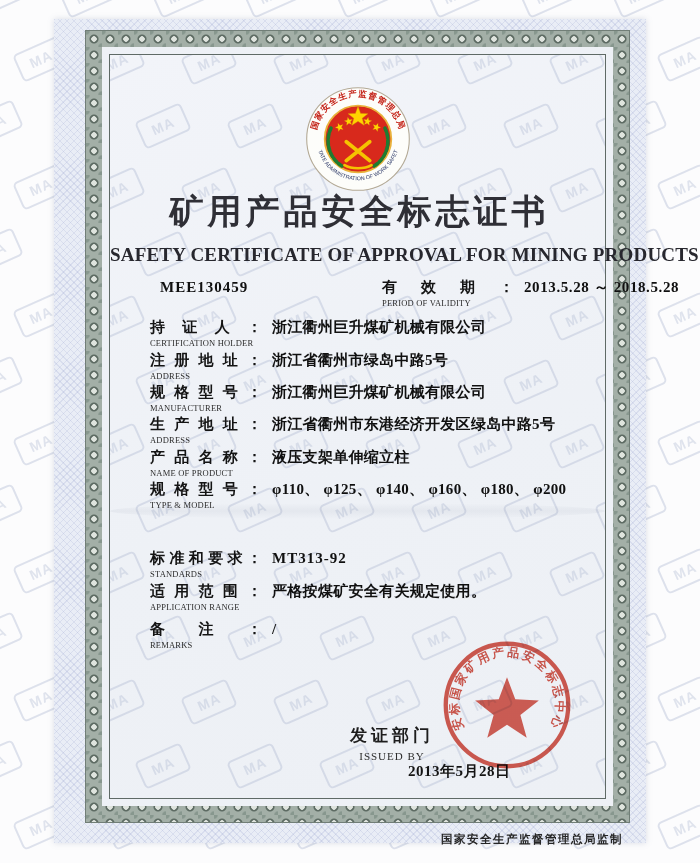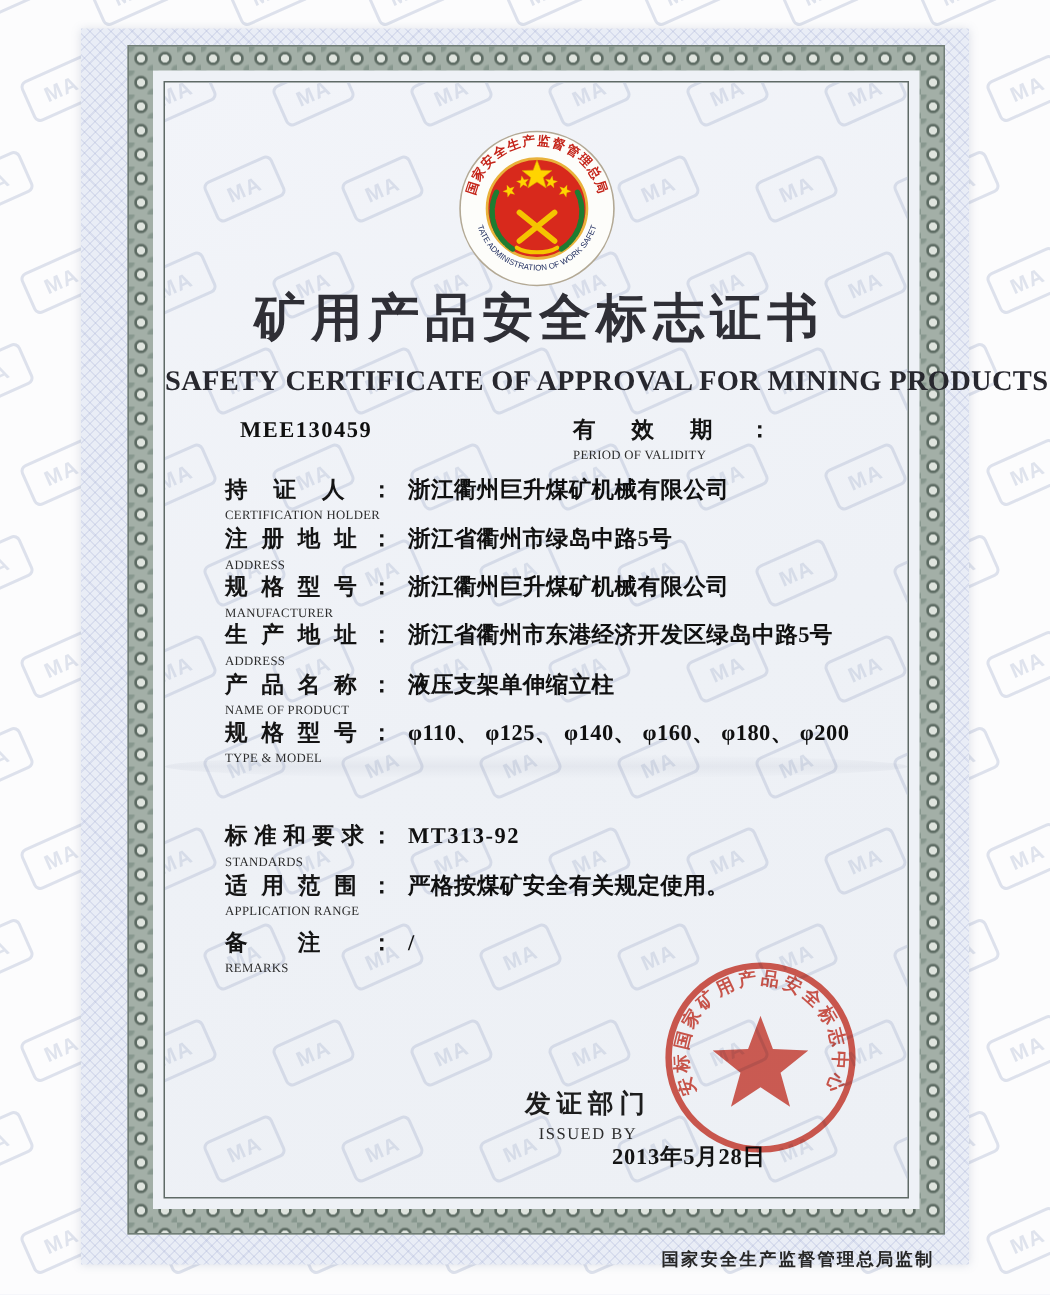--- a/index.html
+++ b/index.html
@@ -348,20 +348,21 @@
 
           <div class="row row-approval" style="top:223px">
             <div class="field f1">
               <span class="val val-code">MEE130459</span>
             </div>
             <div class="field f2">
               <div class="lab">
                 <span class="zh">有效期：</span>
                 <span class="en">PERIOD OF VALIDITY</span>
               </div>
+              <span class="val val-dates">2013.5.28 ～ 2018.5.28</span>
             </div>
           </div>
 
           <div class="row" style="top:263px">
             <div class="field">
               <div class="lab">
                 <span class="zh">持证人：</span>
                 <span class="en">CERTIFICATION HOLDER</span>
               </div>
               <span class="val">浙江衢州巨升煤矿机械有限公司</span>

